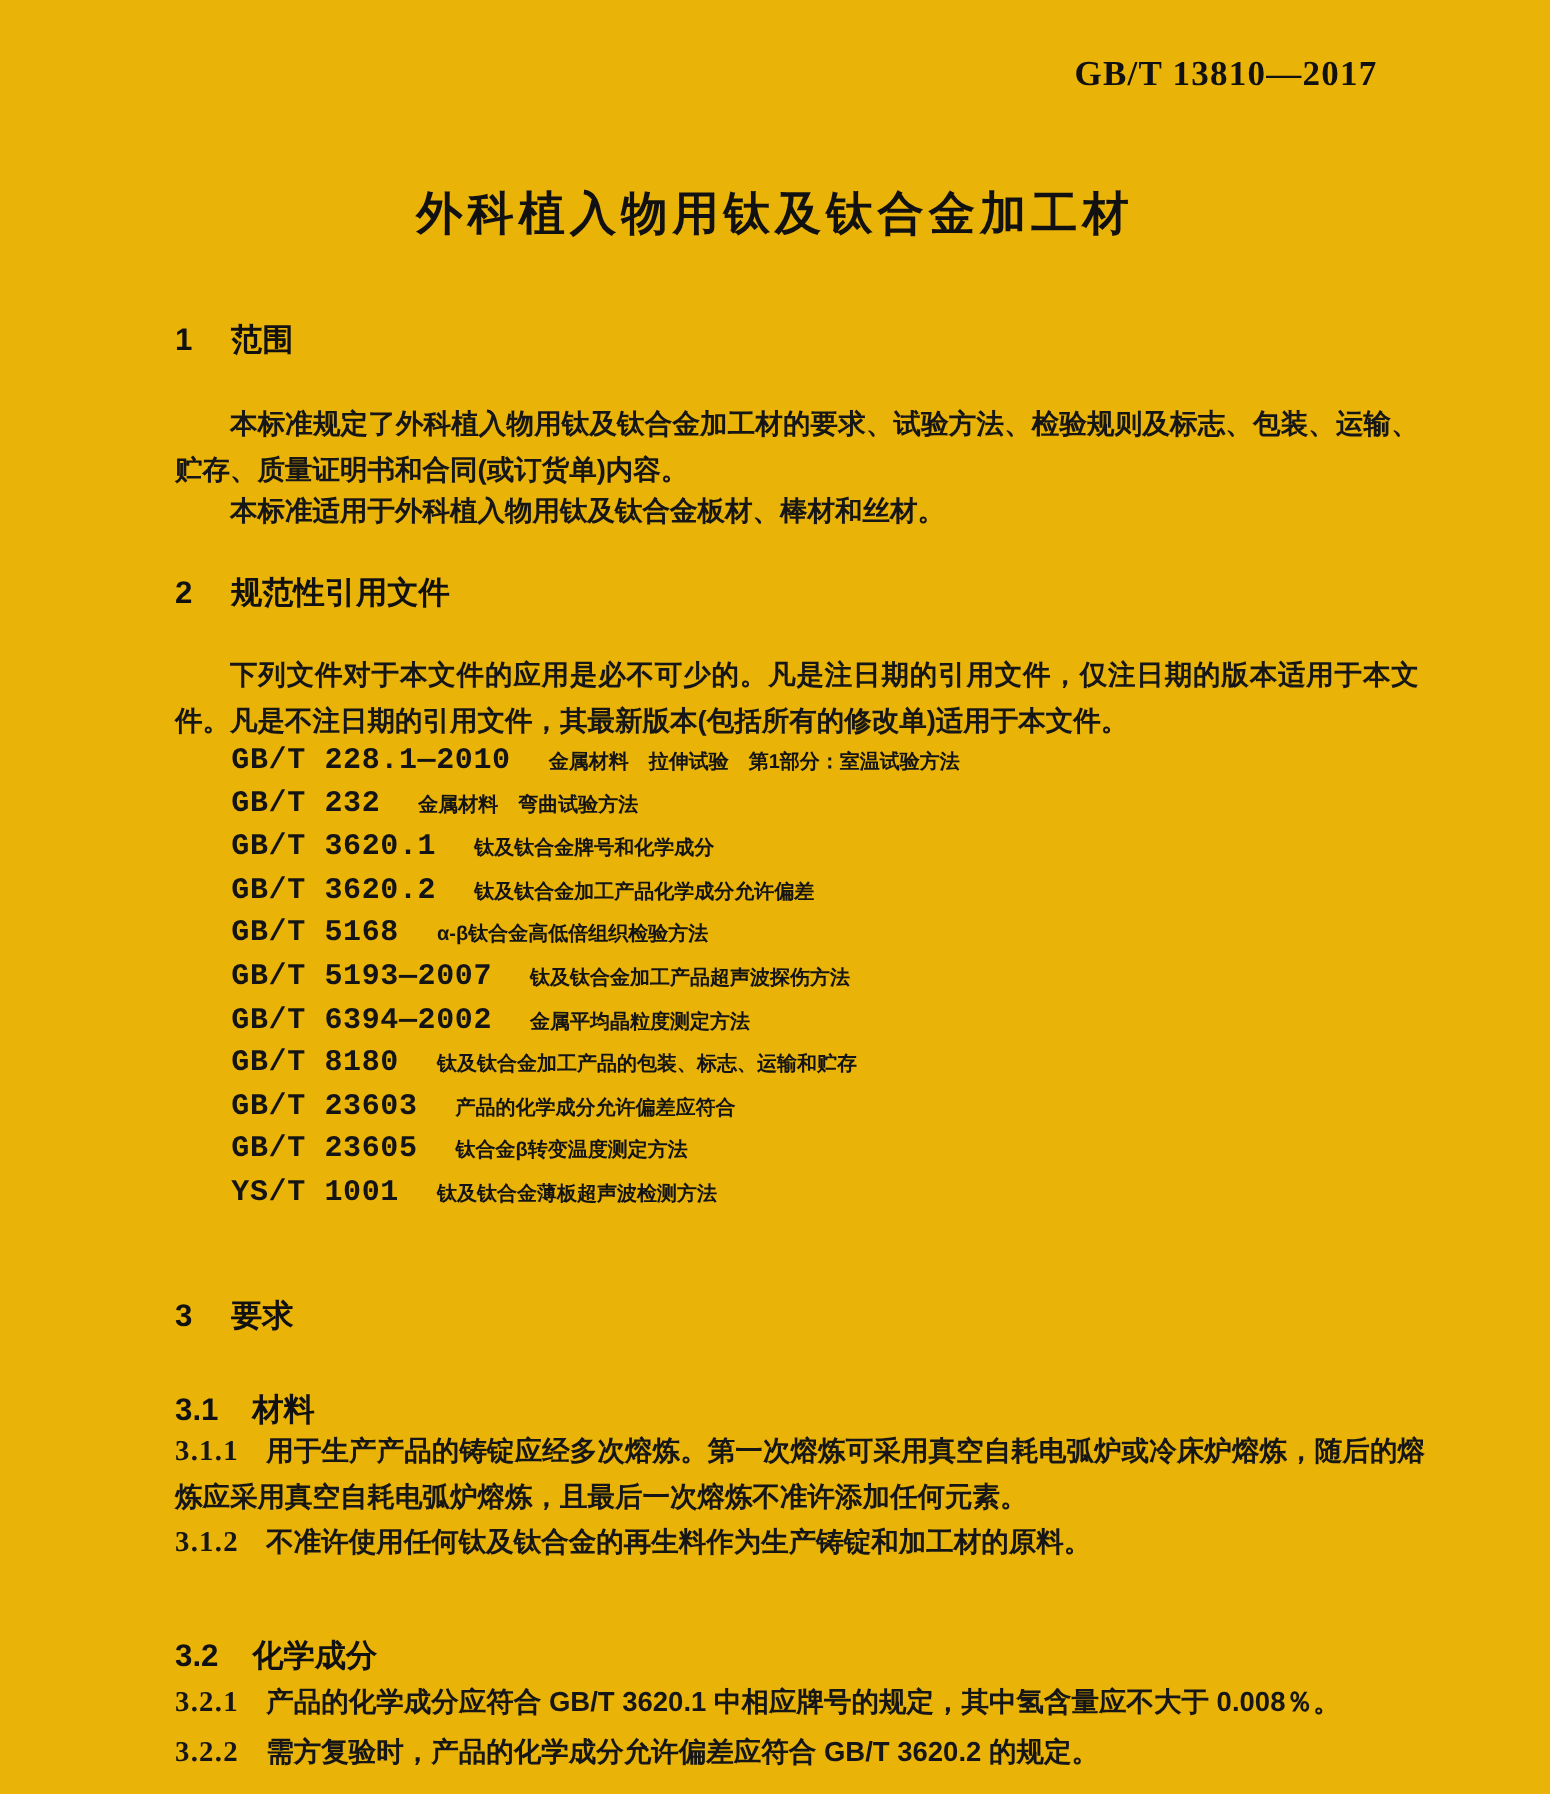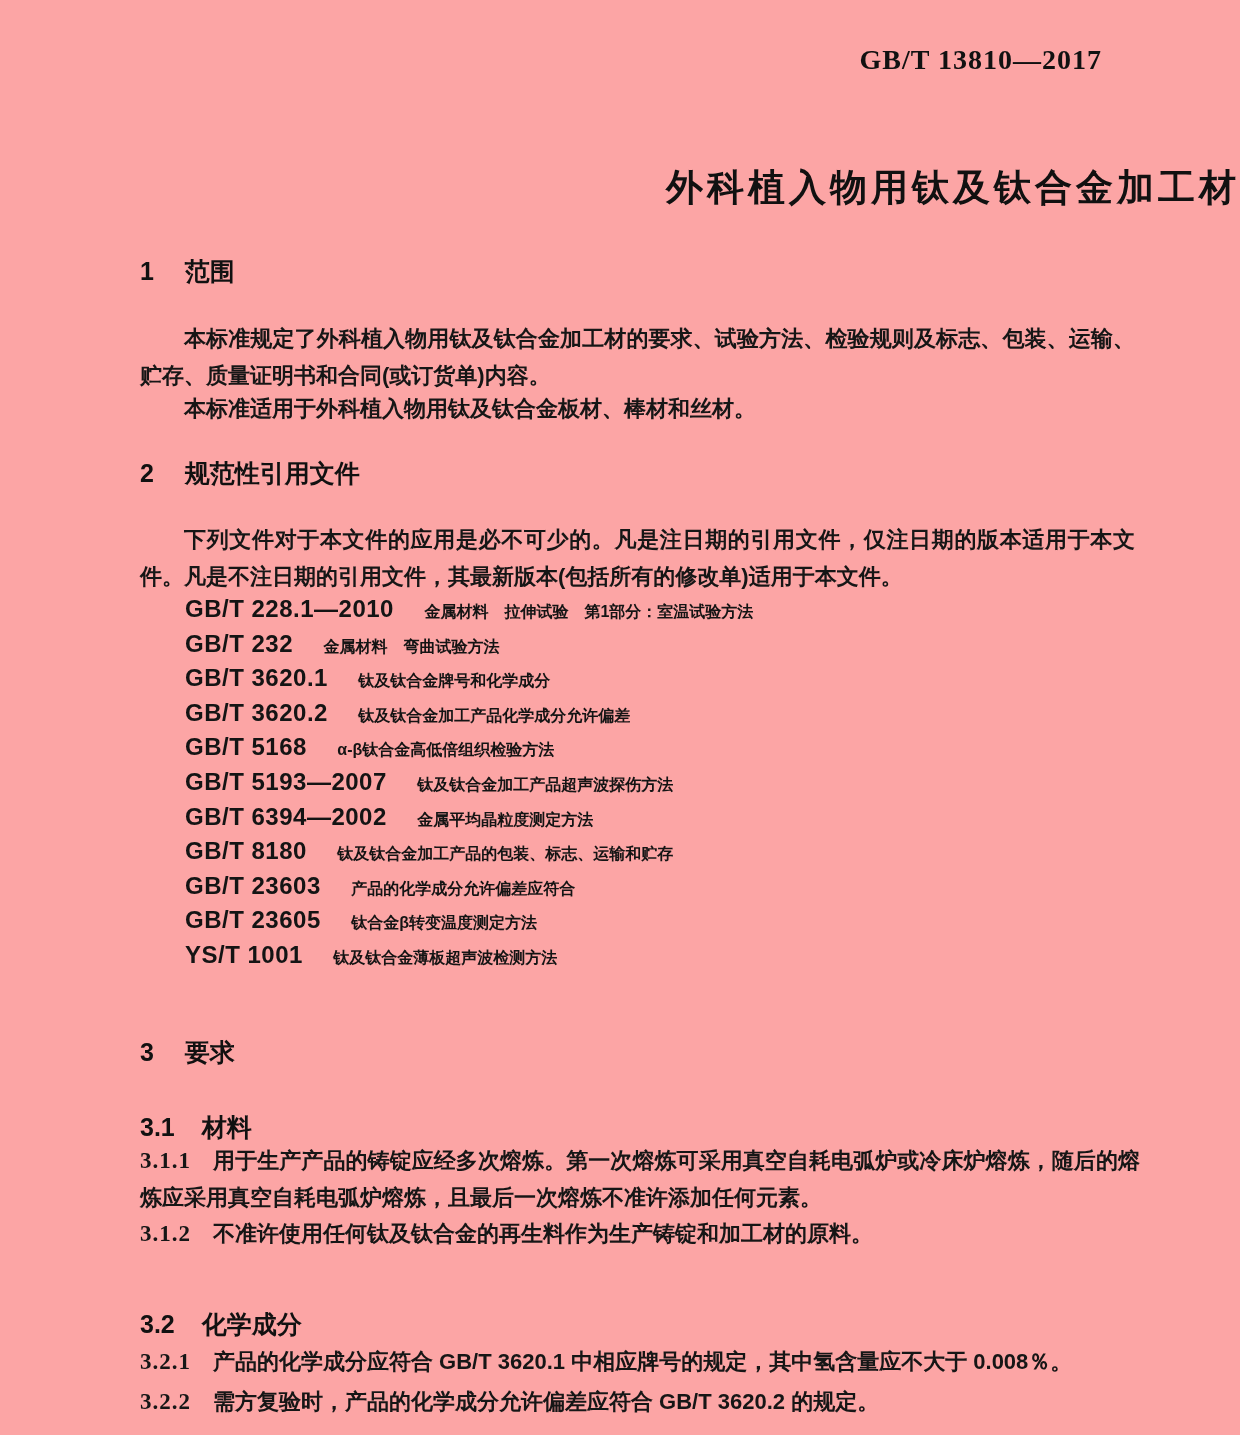--- a/index.html
+++ b/index.html
@@ -6,40 +6,39 @@
   html, body { background: #ffffff; }
   body {
     width: 1240px; height: 1435px;
     font-family: "Liberation Sans", sans-serif;
     color: #141414;
     overflow: hidden;
   }
   .page {
     position: relative;
     width: 1240px; height: 1435px;
-    background: #fca5a5;
+    background: #eab308;
   }
   .std-code {
     position: absolute;
     top: 44px; right: 138px;
     font-family: "Liberation Serif", serif;
     font-weight: 700;
     font-size: 28px;
     letter-spacing: 1px;
     color: #111;
   }
   .doc-title {
     position: absolute;
     top: 146px; left: 0; right: 0;
-    text-align: right;
+    text-align: center;
     font-size: 37px;
     font-weight: 700;
     letter-spacing: 4px;
     color: #111;
-    margin-top: 17px;
   }
   .sec-heading {
     position: absolute;
     left: 140px;
     font-size: 25px;
     font-weight: 700;
     color: #111;
     white-space: nowrap;
   }
   .sec-heading .h-num { display: inline-block; }
@@ -62,21 +61,21 @@
     width: 950px;
     list-style: none;
   }
   .ref-item {
     line-height: 34.6px;
     height: 34.6px;
     white-space: nowrap;
     font-weight: 600;
   }
   .ref-code {
-    font-family: Liberation Sans, sans-serif;
+    font-family: Liberation Mono, monospace;
     font-weight: 700;
     font-size: 24px;
     letter-spacing: 0.5px;
   }
   .ref-title {
     font-size: 16px;
     margin-left: 26px;
   }
   .clause {
     position: absolute;

